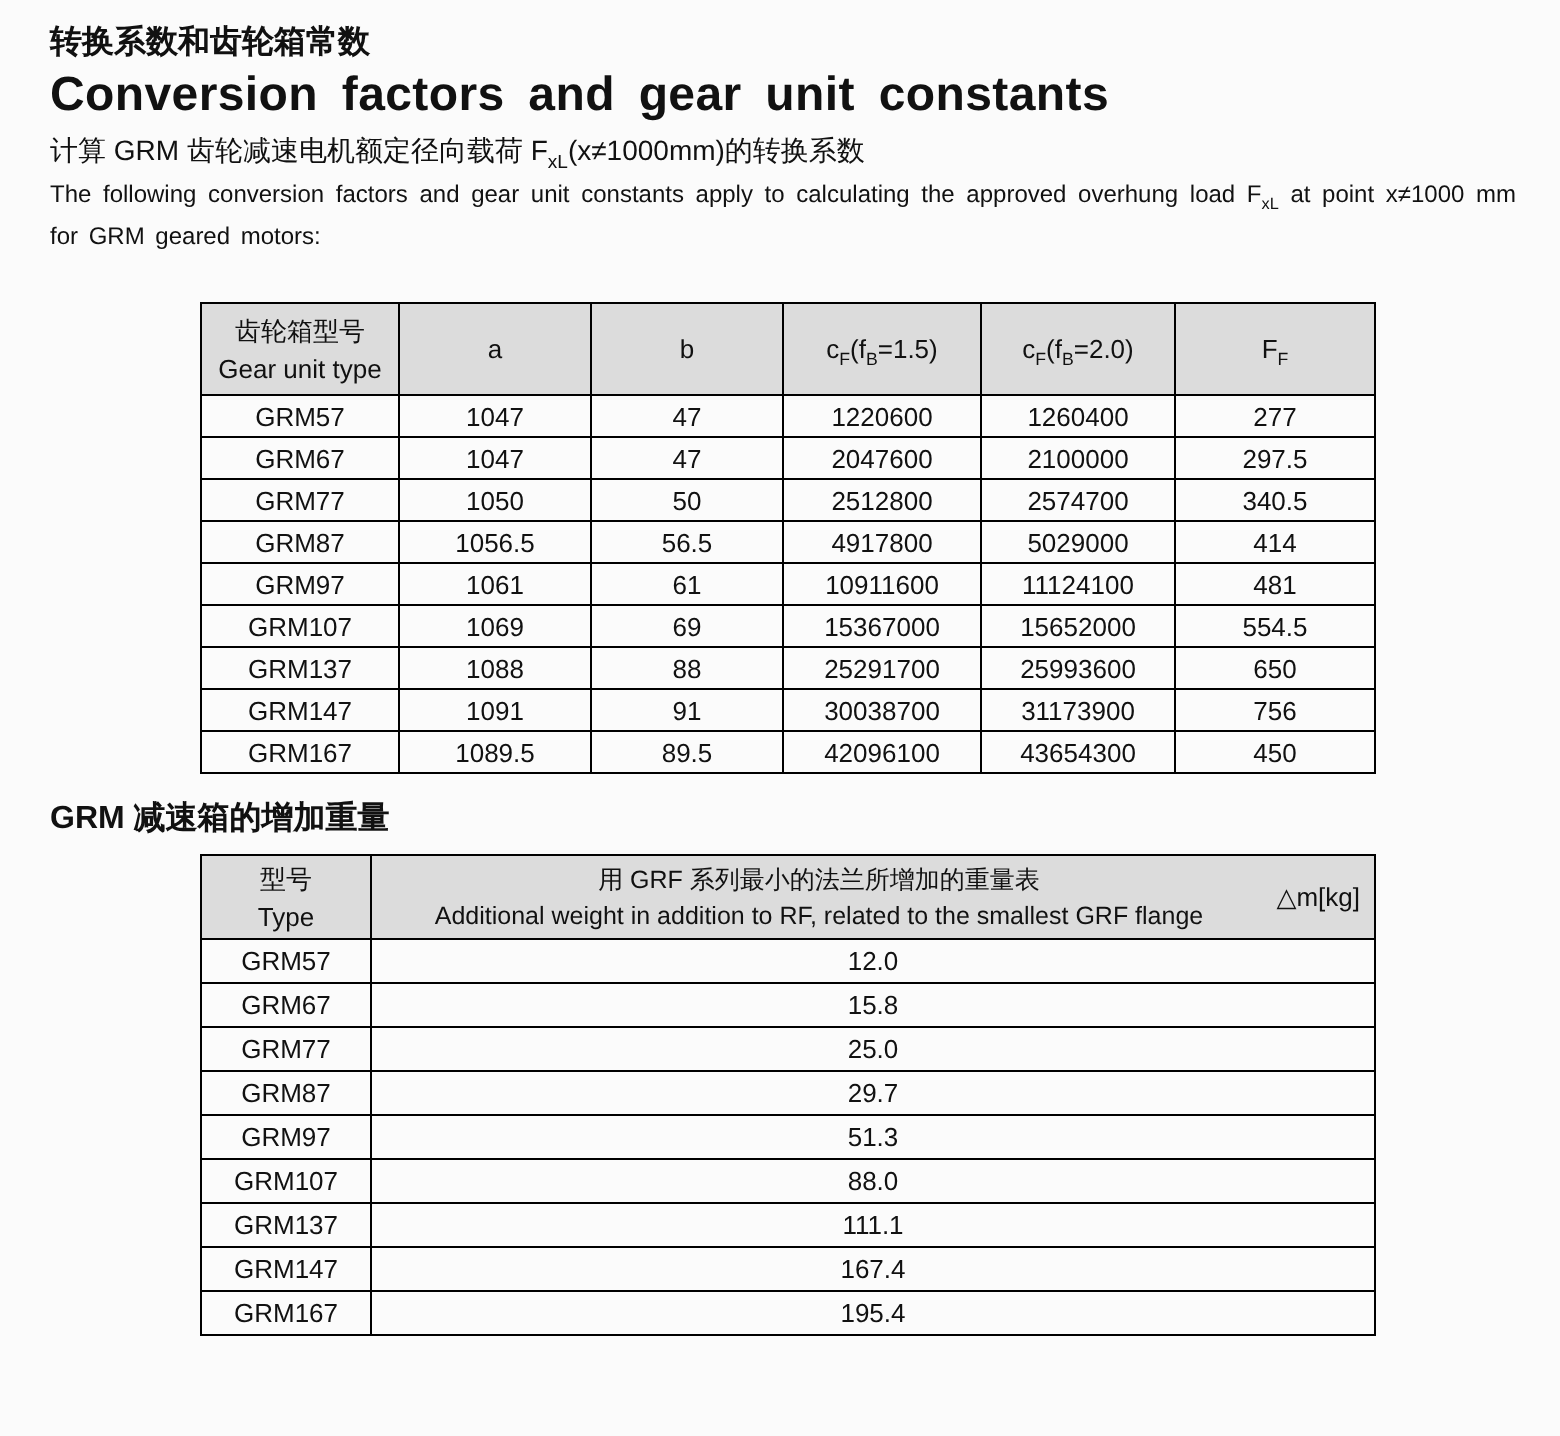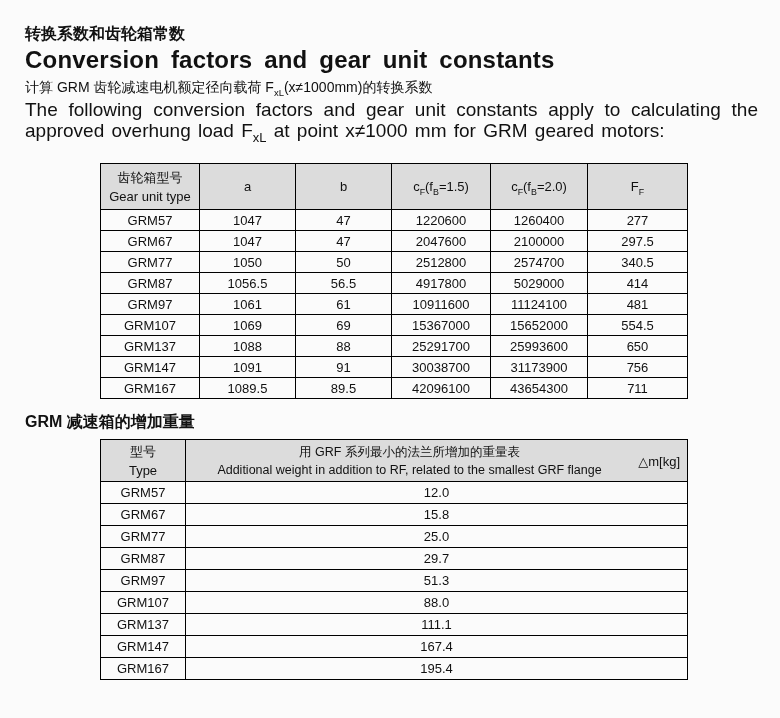--- a/index.html
+++ b/index.html
@@ -5,25 +5,25 @@
   html, body { margin: 0; padding: 0; }
   body {
     width: 780px; height: 718px;
     background: #fbfbfb;
     color: #111;
     font-family: "Liberation Sans", "DejaVu Sans", sans-serif;
     overflow: hidden;
   }
   .doc { position: relative; width: 780px; height: 718px; }
 
-  .title-zh  { margin: 24px 0 0 25px; font-size: 16px; line-height: 19px; font-weight: bold; }
+  .title-zh  { margin: 12px 0 0 25px; font-size: 16px; line-height: 19px; font-weight: bold; }
   .title-en  { margin: 6px 0 0 25px; font-size: 24px; line-height: 21px; font-weight: bold;
                word-spacing: 5px; letter-spacing: 0.2px; }
   .sub-zh    { margin: 8px 0 0 25px; font-size: 14px; line-height: 18px; }
-  .para-en   { margin: 3px 0 16px 25px; width: 733px; font-size: 19px; line-height: 21px;
+  .para-en   { margin: 3px 0 16px 25px; width: 733px; font-size: 12px; line-height: 21px;
                text-align: justify; word-spacing: 2px; }
 
   sub { font-size: 0.68em; line-height: 0; }
 
   table.t { border-collapse: collapse; table-layout: fixed; margin-left: 100px; padding-left: 12px; }
   table.t th, table.t td {
     border: 1px solid #000;
     text-align: center; vertical-align: middle;
     padding: 0; overflow: hidden; white-space: nowrap;
   }
@@ -147,21 +147,21 @@
           <td>30038700</td>
           <td>31173900</td>
           <td>756</td>
         </tr>
         <tr>
           <td>GRM167</td>
           <td>1089.5</td>
           <td>89.5</td>
           <td>42096100</td>
           <td>43654300</td>
-          <td>711</td>
+          <td>450</td>
         </tr>
       </tbody>
   </table>
 
   <h2 class="title-zh2">GRM 减速箱的增加重量</h2>
 
   <table class="t t2">
     <colgroup>
       <col class="w0">
         <col class="w1">

